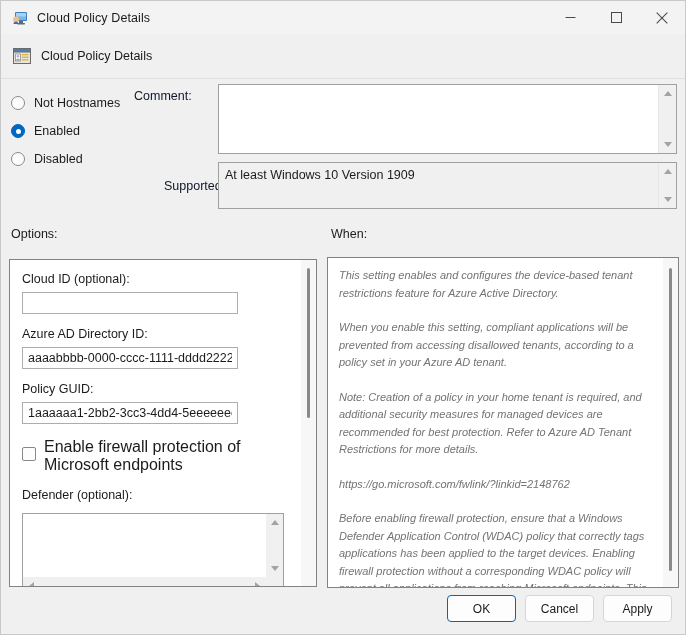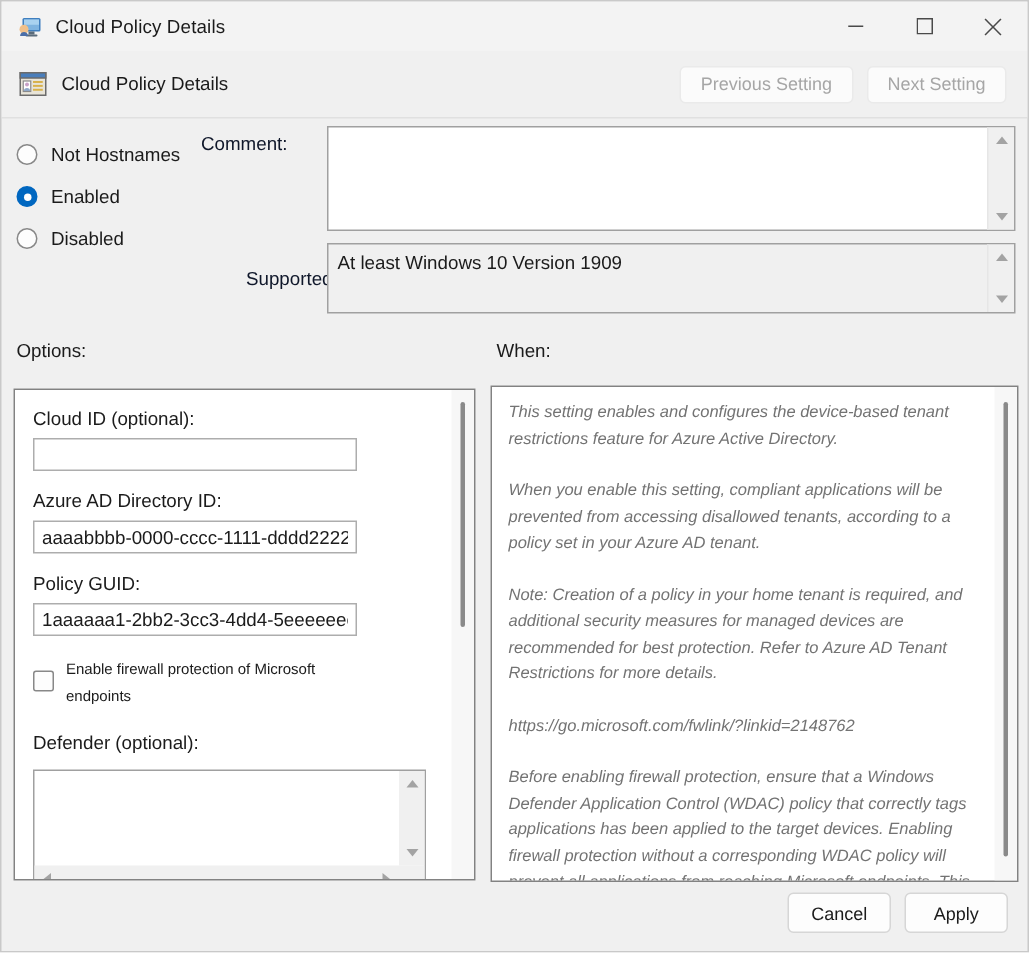--- a/index.html
+++ b/index.html
@@ -268,21 +268,21 @@
     width: 14px; height: 14px;
     border: 1px solid #888;
     background: #fdfdfd;
     border-radius: 2px;
     box-sizing: border-box;
     flex: none;
     margin-top: 9px;
     margin-right: 8px;
   }
   .checkrow .ck-label {
-    font-size: 10px;
+    font-size: 16px;
     line-height: 18px;
     width: 200px;
   }
 
   .listbox {
     margin-top: 11px;
     width: 262px;
     height: 82px;
     border: 1px solid #a0a0a0;
     background: #ffffff;
@@ -409,24 +409,20 @@
         <rect x="3.5" y="8" width="5" height="7" fill="#ffffff" stroke="#8a8a8a" stroke-width=".8"></rect>
         <circle cx="6" cy="10.3" r="1.3" fill="#c8a2c8"></circle>
         <path d="M3.9 14.6c0-1.2.9-2 2.1-2s2.1.8 2.1 2z" fill="#8fa8c8"></path>
         <rect x="10" y="8" width="6.5" height="1.3" fill="#d8b14a"></rect>
         <rect x="10" y="10.6" width="6.5" height="1.3" fill="#d8b14a"></rect>
         <rect x="10" y="13.2" width="6.5" height="1.3" fill="#d8b14a"></rect>
       </svg>
     </div>
     <div class="header-title">Cloud Policy Details</div>
 
-    <div class="header-buttons">
-      <button class="btn disabled">Previous Setting</button>
-      <button class="btn disabled">Next Setting</button>
-    </div>
   </div>
   <div class="hdr-sep"></div>
 
   <div class="config">
 
     <div class="radios">
       <div class="radio-row">
         <span class="radio"></span>
         <span>Not Hostnames</span>
       </div>
@@ -523,17 +519,18 @@
       <p>Note: Creation of a policy in your home tenant is required, and additional security measures for managed devices are recommended for best protection. Refer to Azure AD Tenant Restrictions for more details.</p>
       <p>https://go.microsoft.com/fwlink/?linkid=2148762</p>
       <p>Before enabling firewall protection, ensure that a Windows Defender Application Control (WDAC) policy that correctly tags applications has been applied to the target devices. Enabling firewall protection without a corresponding WDAC policy will prevent all applications from reaching Microsoft endpoints. This firewall setting is not supported on all versions of Windows - see the following link for more information.</p>
     </div>
     <div class="thin-sb">
       <div class="thumb" style="top:10px; bottom:16px;"></div>
     </div>
   </div>
 
   <div class="footer">
+    <button class="fbtn default">OK</button>
     <button class="fbtn">Cancel</button>
     <button class="fbtn">Apply</button>
   </div>
 
 </div>
 
 </body></html>

